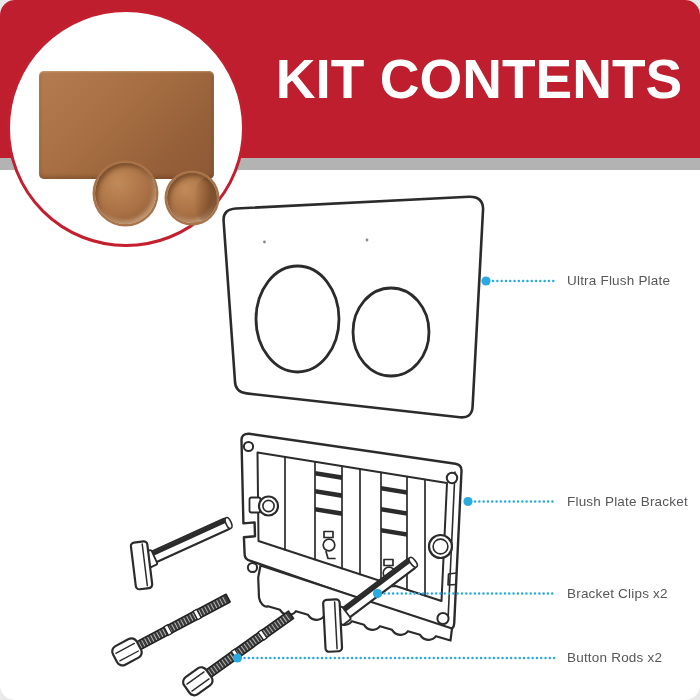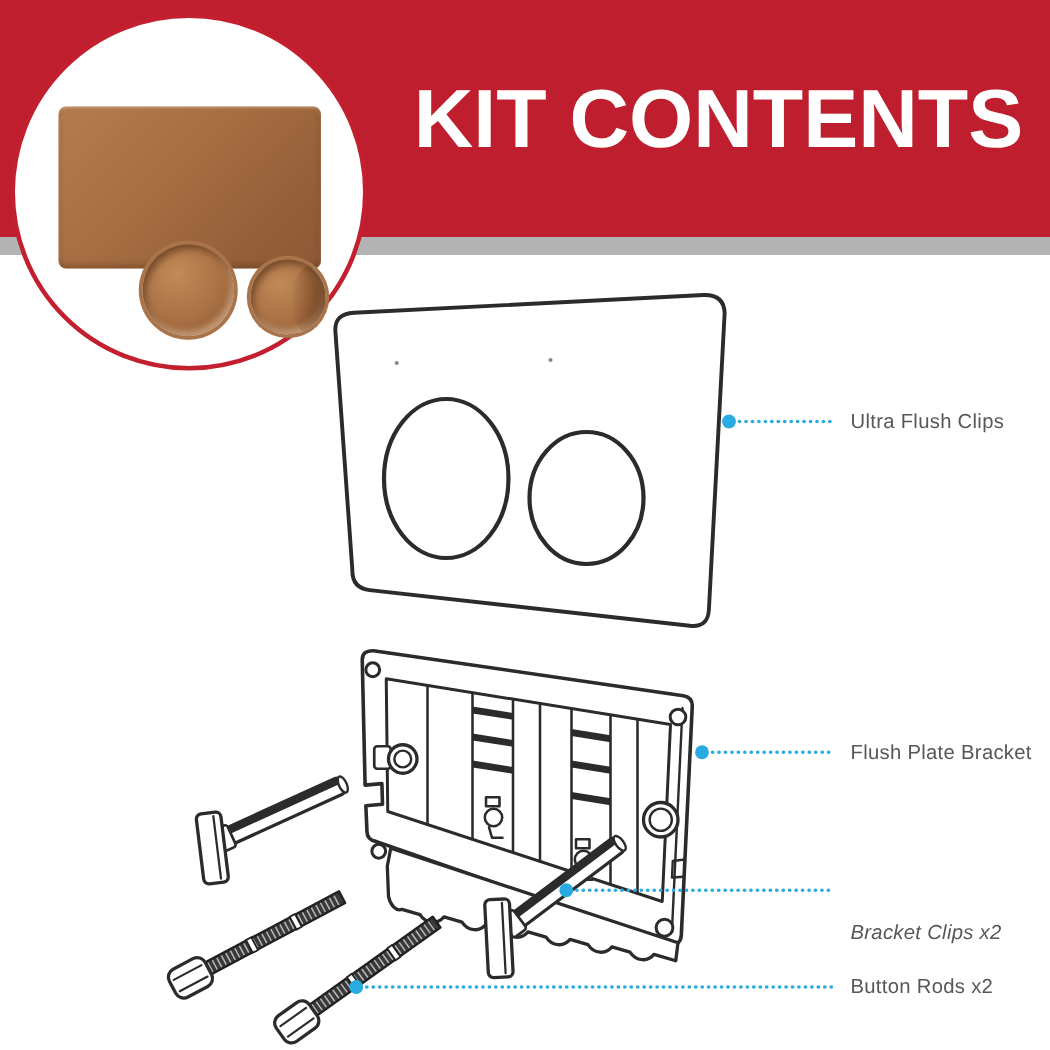--- a/index.html
+++ b/index.html
@@ -1,18 +1,18 @@
 <!DOCTYPE html>
 <html><head>
 <meta charset="utf-8">
 <style>
   html,body{margin:0;padding:0;background:#e9e9e9;}
   .stage{
     position:relative;width:700px;height:700px;background:#ffffff;
-    overflow:hidden;font-family:"Liberation Sans",sans-serif;
+    overflow:hidden;font-family:"Liberation Sans",sans-serif;border-radius:15px;
   }
   
   .banner{position:absolute;left:0;top:0;width:700px;height:158px;background:#BE1E2D;}
   .stripe{position:absolute;left:0;top:158px;width:700px;height:12px;background:#B3B3B4;}
   .title{
     position:absolute;left:258px;top:0;width:442px;height:158px;
     display:flex;align-items:center;justify-content:center;
     color:#ffffff;font-size:55px;font-weight:700;letter-spacing:0px;white-space:nowrap;
   }
   
@@ -195,18 +195,18 @@
     </g>
   </svg>
 
   <div class="badge">
     <div class="plate-photo">
       <div class="plate-btn big"></div>
       <div class="plate-btn small"></div>
     </div>
   </div>
 
-  <div class="callout" style="top:273px;">Ultra Flush Clips</div>
+  <div class="callout" style="top:273px;">Ultra Flush Plate</div>
   <div class="callout" style="top:494px;">Flush Plate Bracket</div>
-  <div class="callout" style="top:614px;font-style:italic;">Bracket Clips x2</div>
+  <div class="callout" style="top:586px;">Bracket Clips x2</div>
   <div class="callout" style="top:650px;text-align:right;">Button Rods x2</div>
 
 </div>
 
 </body></html>

